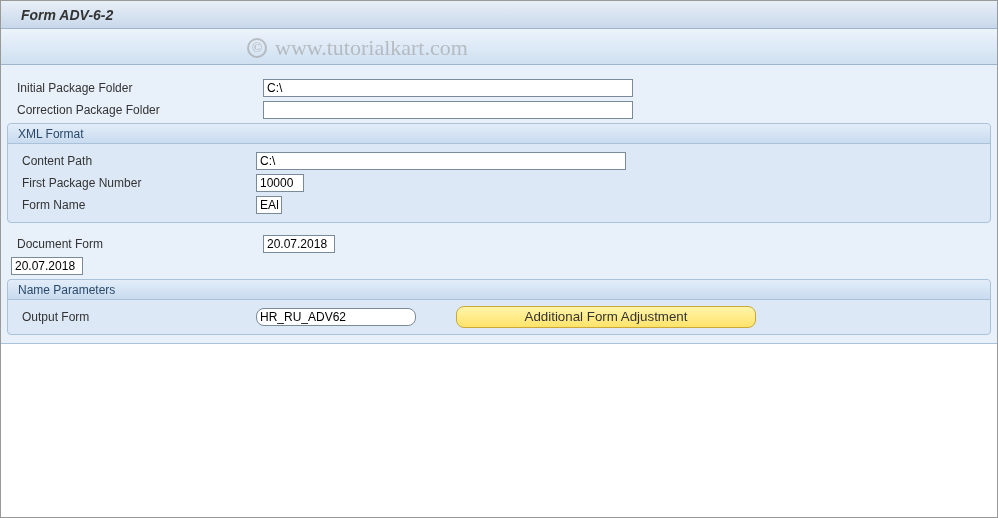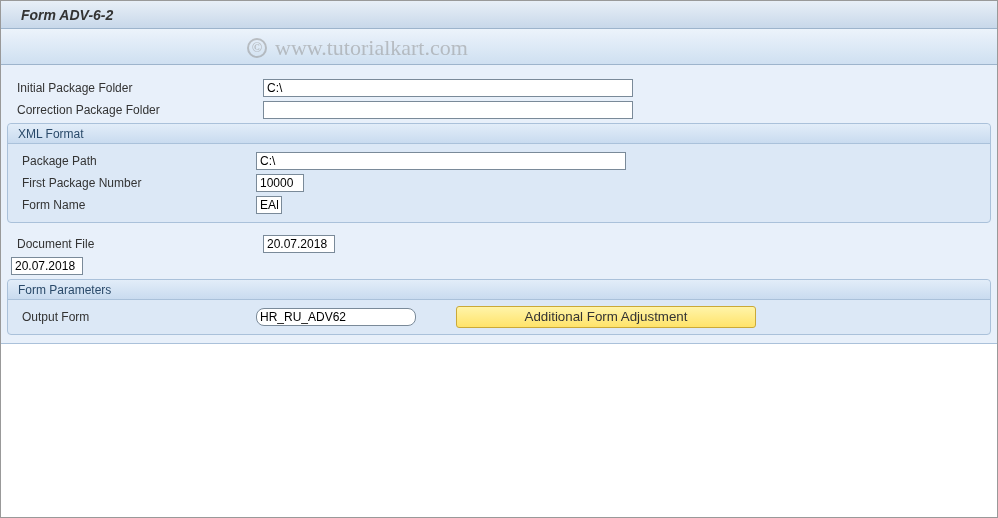--- a/index.html
+++ b/index.html
@@ -37,21 +37,21 @@
     border-bottom: 1px solid #aac1da;
     border-radius: 4px 4px 0 0;
     color: #2a4a6a;
   }
   .group-body { padding: 6px 4px 6px 4px; }
   .group-body .lbl { width: 244px; padding-left: 10px; }
 
   .btn-yellow {
     height: 22px; line-height: 20px; padding: 0 10px; margin-left: 40px;
     background: linear-gradient(#fff4a9, #ffe36a);
-    border: 1px solid #caa938; border-radius: 3px;
+    border: 1px solid #caa938; border-radius: 8px;
     color: #333; cursor: pointer; min-width: 300px; text-align: center;
   }
 
   .watermark {
     position: absolute; top: 34px; left: 246px;
     font-size: 22px; color: rgba(150,150,150,0.55);
     font-family: Georgia, 'Times New Roman', serif;
     pointer-events: none; user-select: none;
     display: flex; align-items: center; gap: 8px;
   }
@@ -75,46 +75,46 @@
     <div class="row">
       <div class="lbl">Correction Package Folder</div>
       <input type="text" style="width: 370px;" value="">
     </div>
   </div>
 
   <div class="group">
     <div class="group-header">XML Format</div>
     <div class="group-body">
       <div class="row">
-        <div class="lbl">Package Path</div>
+        <div class="lbl">Content Path</div>
         <input type="text" style="width: 370px;" value="C:\">
       </div>
       <div class="row">
         <div class="lbl">First Package Number</div>
         <input type="text" style="width: 48px;" value="10000">
       </div>
       <div class="row">
         <div class="lbl">Form Name</div>
         <input type="text" style="width: 26px;" value="EAD2">
       </div>
     </div>
   </div>
 
   <div class="content" style="padding-top:4px; padding-bottom:0; border-bottom:none;">
     <div class="row">
-      <div class="lbl">Document File</div>
+      <div class="lbl">Document Form</div>
       <input type="text" style="width: 72px;" value="20.07.2018">
     </div>
     <div class="row">
       <input type="text" style="width: 72px;" value="20.07.2018">
     </div>
   </div>
 
   <div class="group">
-    <div class="group-header">Form Parameters</div>
+    <div class="group-header">Name Parameters</div>
     <div class="group-body">
       <div class="row">
         <div class="lbl">Output Form</div>
         <input type="text" style="width: 160px; border-radius: 8px;" value="HR_RU_ADV62">
         <button class="btn-yellow">Additional Form Adjustment</button>
       </div>
     </div>
   </div>
 
 </div>

